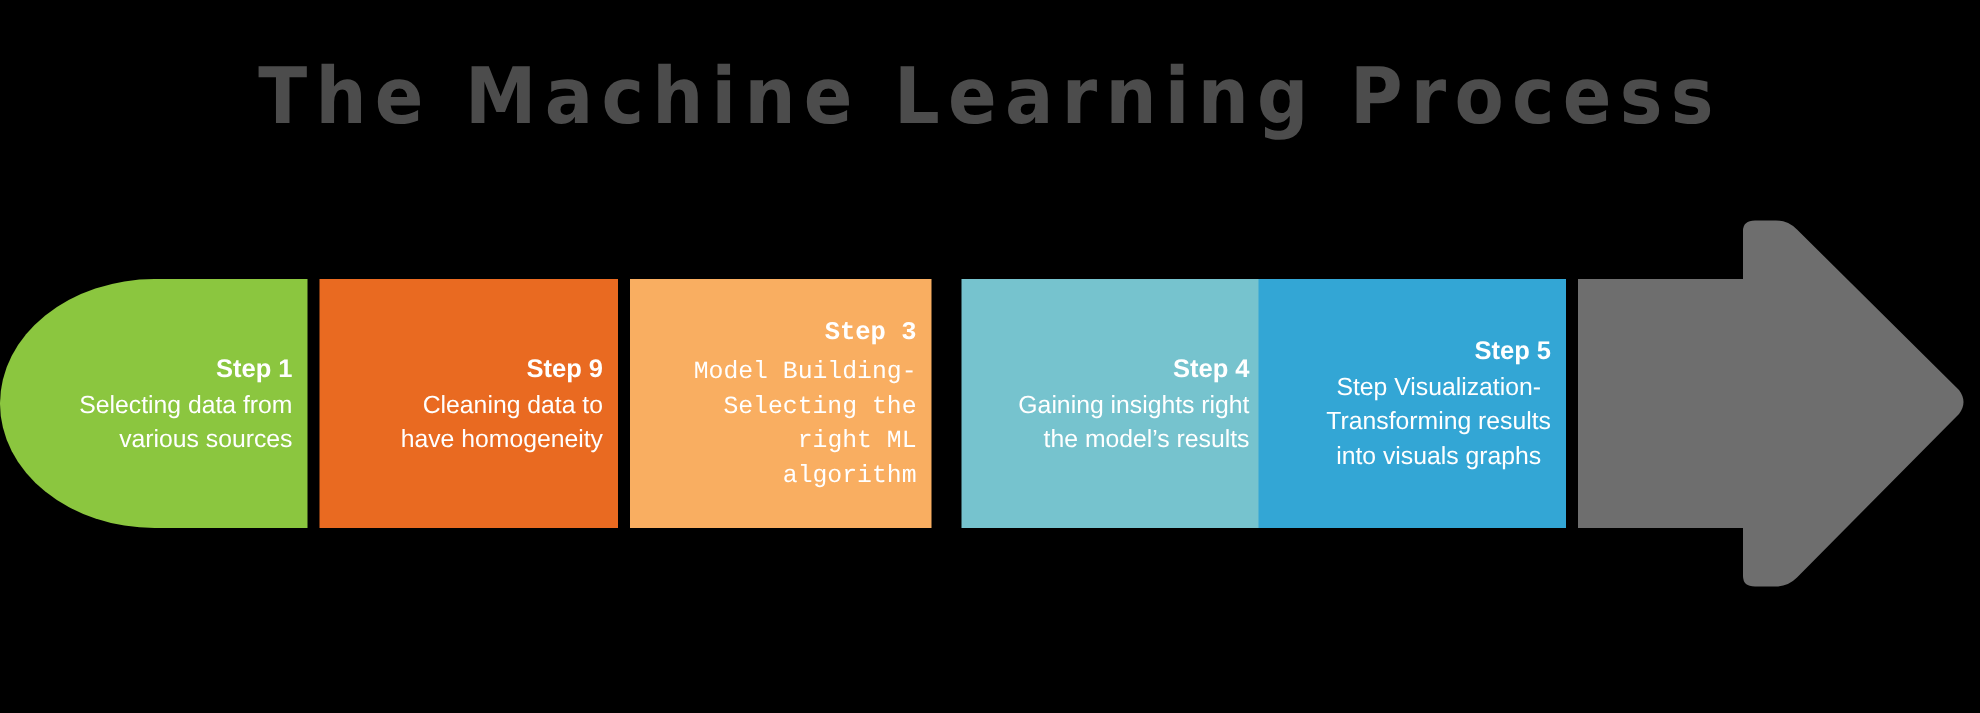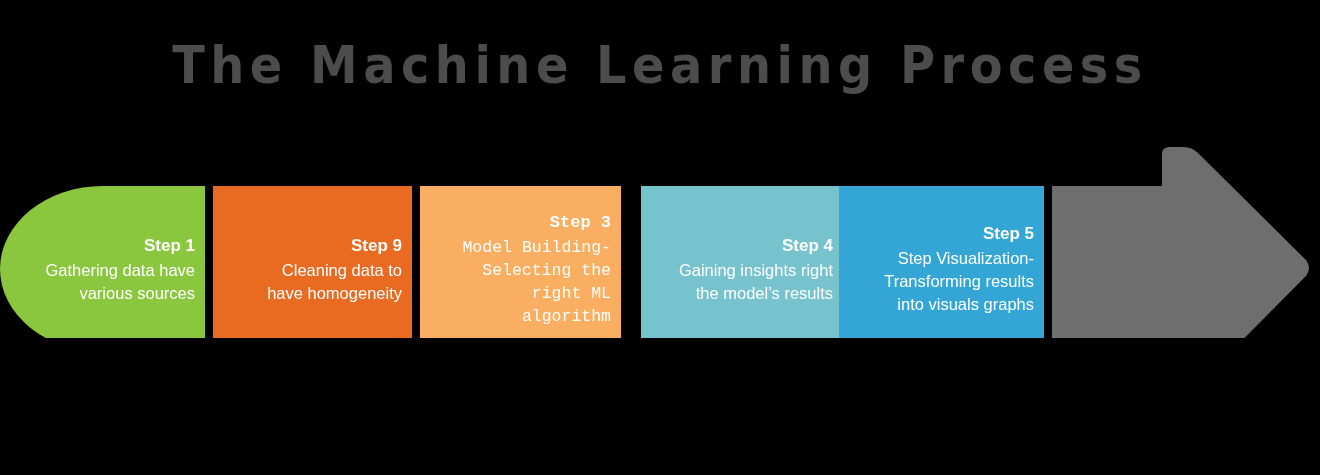--- a/index.html
+++ b/index.html
@@ -3,21 +3,21 @@
 <meta charset="utf-8">
 <style>
   html, body {
     margin: 0;
     padding: 0;
     background: #000000;
   }
   #canvas {
     position: relative;
     width: 1320px;
-    height: 338px;
+    height: 475px;
     background: #000000;
     overflow: hidden;
     font-family: "Liberation Sans", sans-serif;
   }
 
   
   #title {
     position: absolute;
     left: 0;
     top: 34px;
@@ -88,21 +88,21 @@
 <body style="background: rgb(0, 0, 0);">
 
 <div id="canvas">
 
   <div id="title" style="color: rgb(76, 76, 76);">The Machine Learning Process</div>
 
   <div id="flow">
 
     <div class="step first" style="left: 0px; width: 205px; background: rgb(139, 198, 63);">
       <div class="step-label">Step 1</div>
-      <div class="step-desc">Gathering data have
+      <div class="step-desc">Selecting data from
 various sources</div>
     </div>
 
     <div class="step" style="left: 213px; width: 199px; background: rgb(233, 106, 33);">
       <div class="step-label">Step 9</div>
       <div class="step-desc">Cleaning data to
 have homogeneity</div>
     </div>
 
     <div class="step" style="left: 420px; width: 201px; background: rgb(249, 174, 97); font-family: Liberation Mono, monospace;">
@@ -111,21 +111,21 @@
 Selecting the right ML
 algorithm</div>
     </div>
 
     <div class="step" style="left: 629px; width: 202px; background: rgb(118, 195, 206); margin-left: 12px;">
       <div class="step-label">Step 4</div>
       <div class="step-desc">Gaining insights right
 the model’s results</div>
     </div>
 
-    <div class="step" style="left: 839px; width: 205px; background: rgb(51, 166, 213);">
+    <div class="step" style="left: 839px; width: 205px; background: rgb(51, 166, 213); text-align: center;">
       <div class="step-label">Step 5</div>
       <div class="step-desc">Step Visualization-
 Transforming results
 into visuals graphs</div>
     </div>
 
   </div>
 
   <div id="arrow">
     <svg width="264" height="280" viewBox="0 0 264 280" xmlns="http://www.w3.org/2000/svg">

